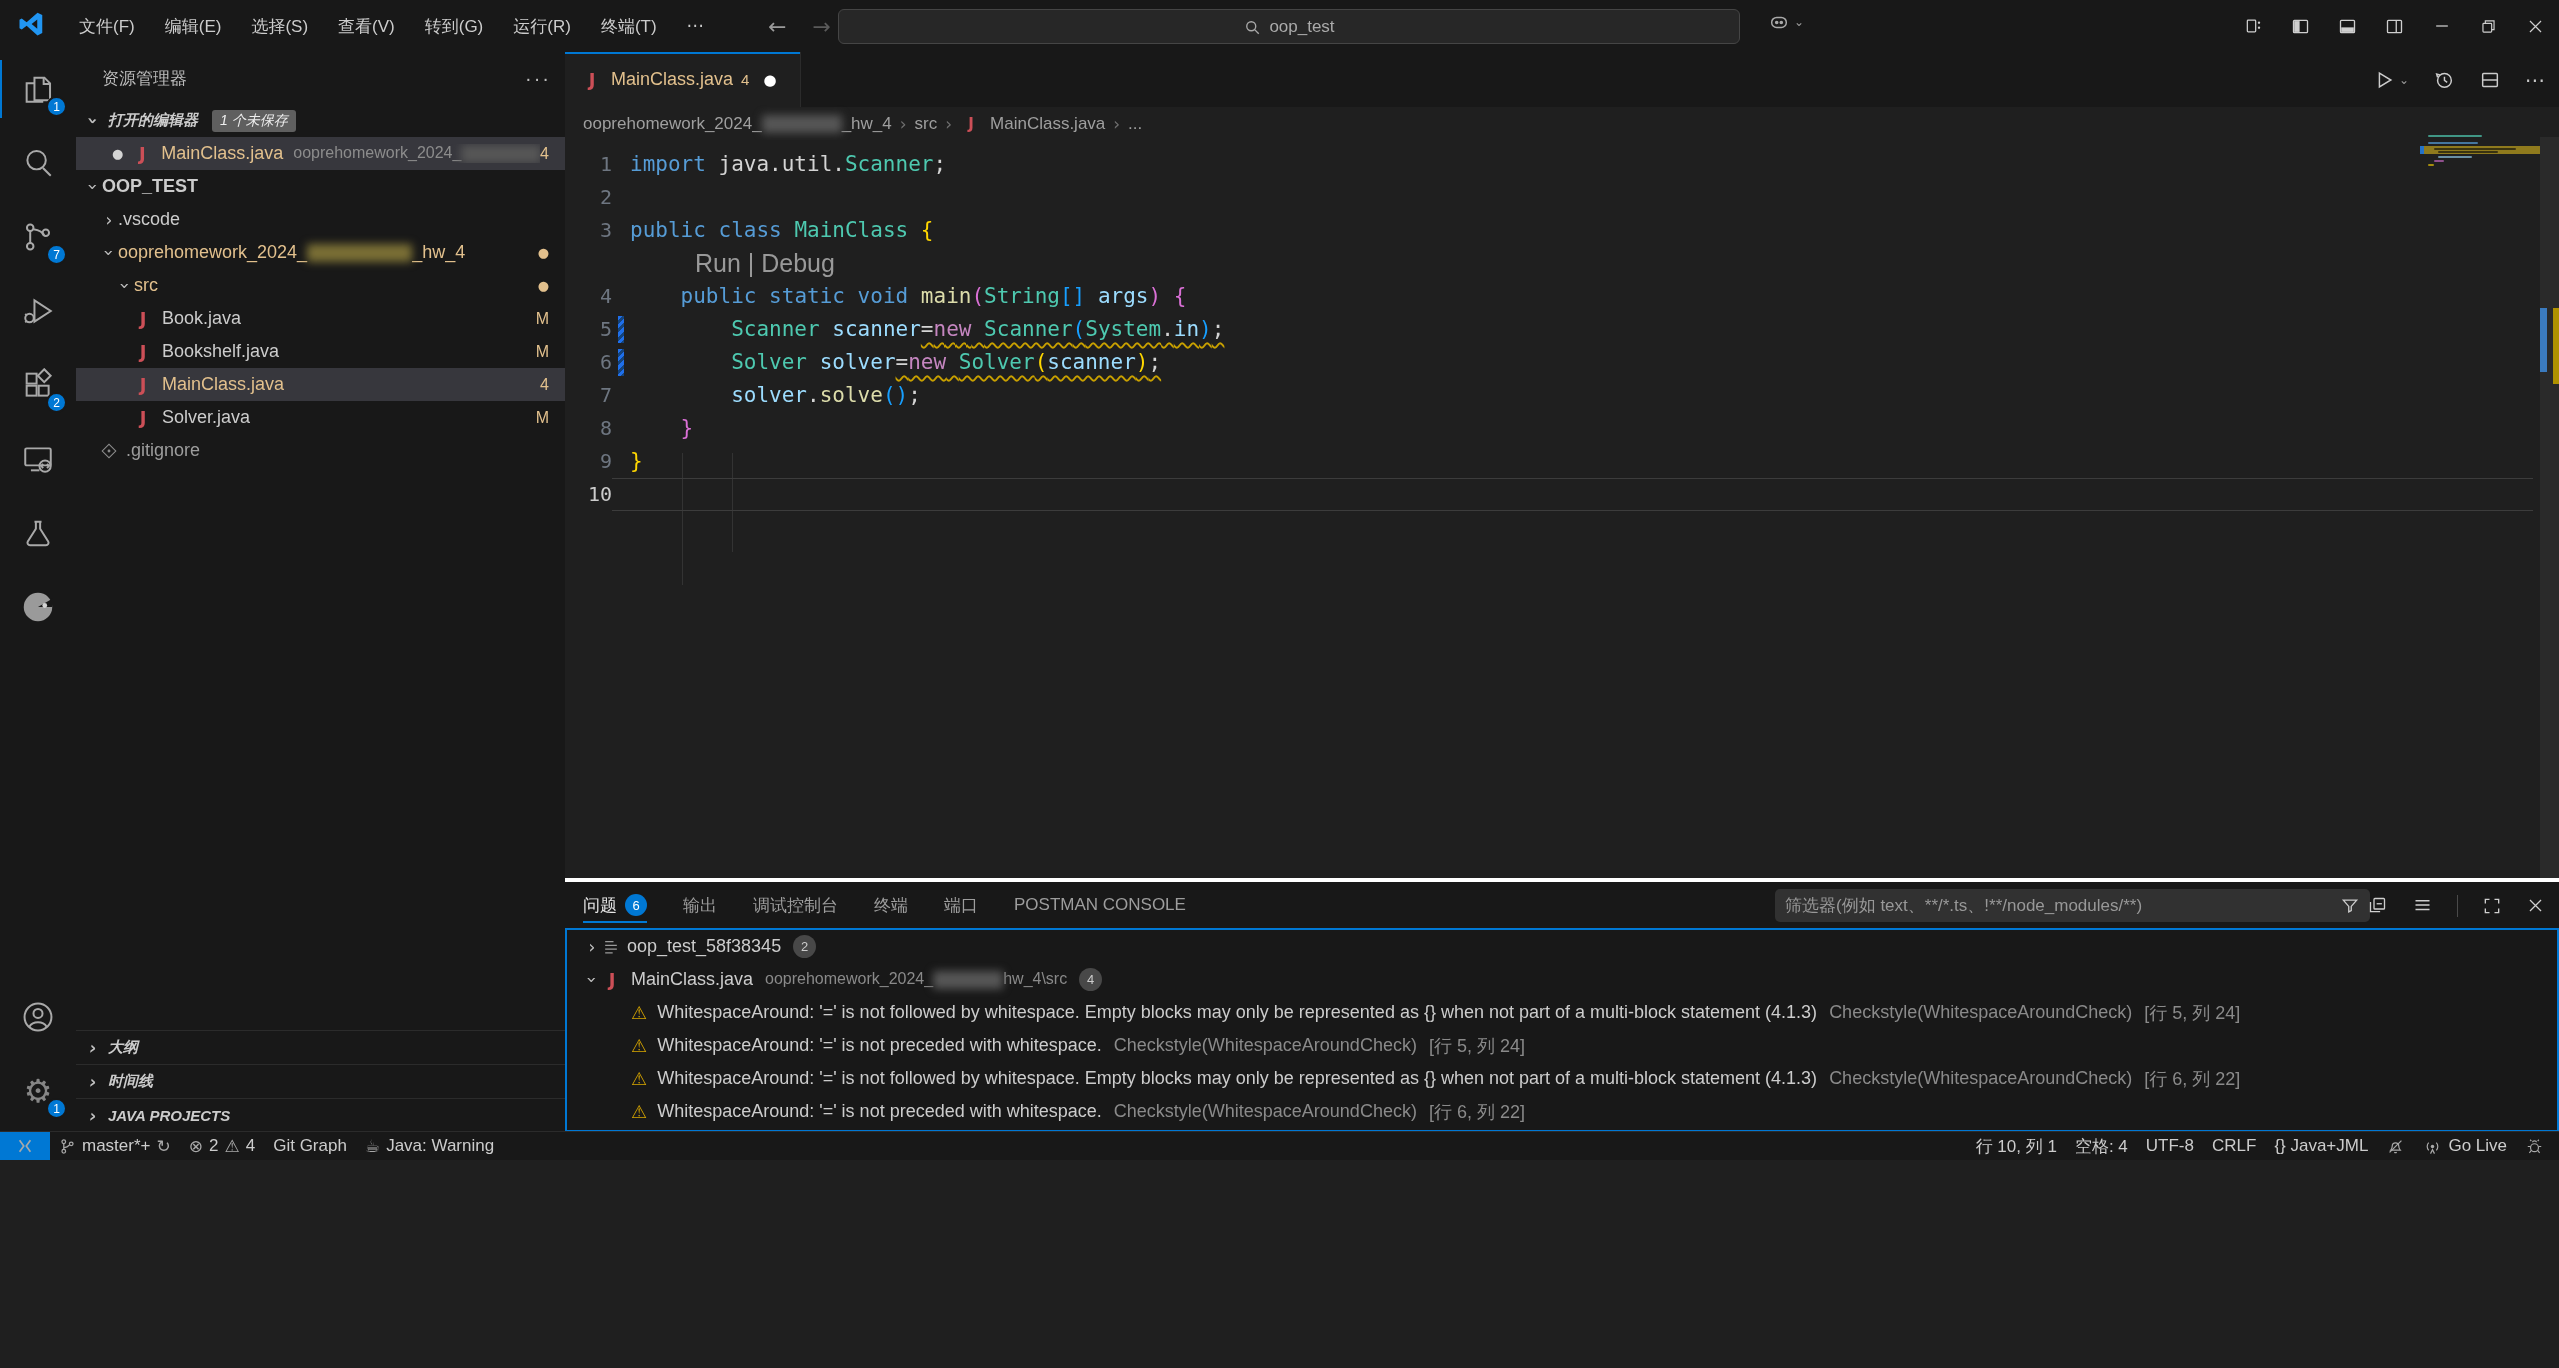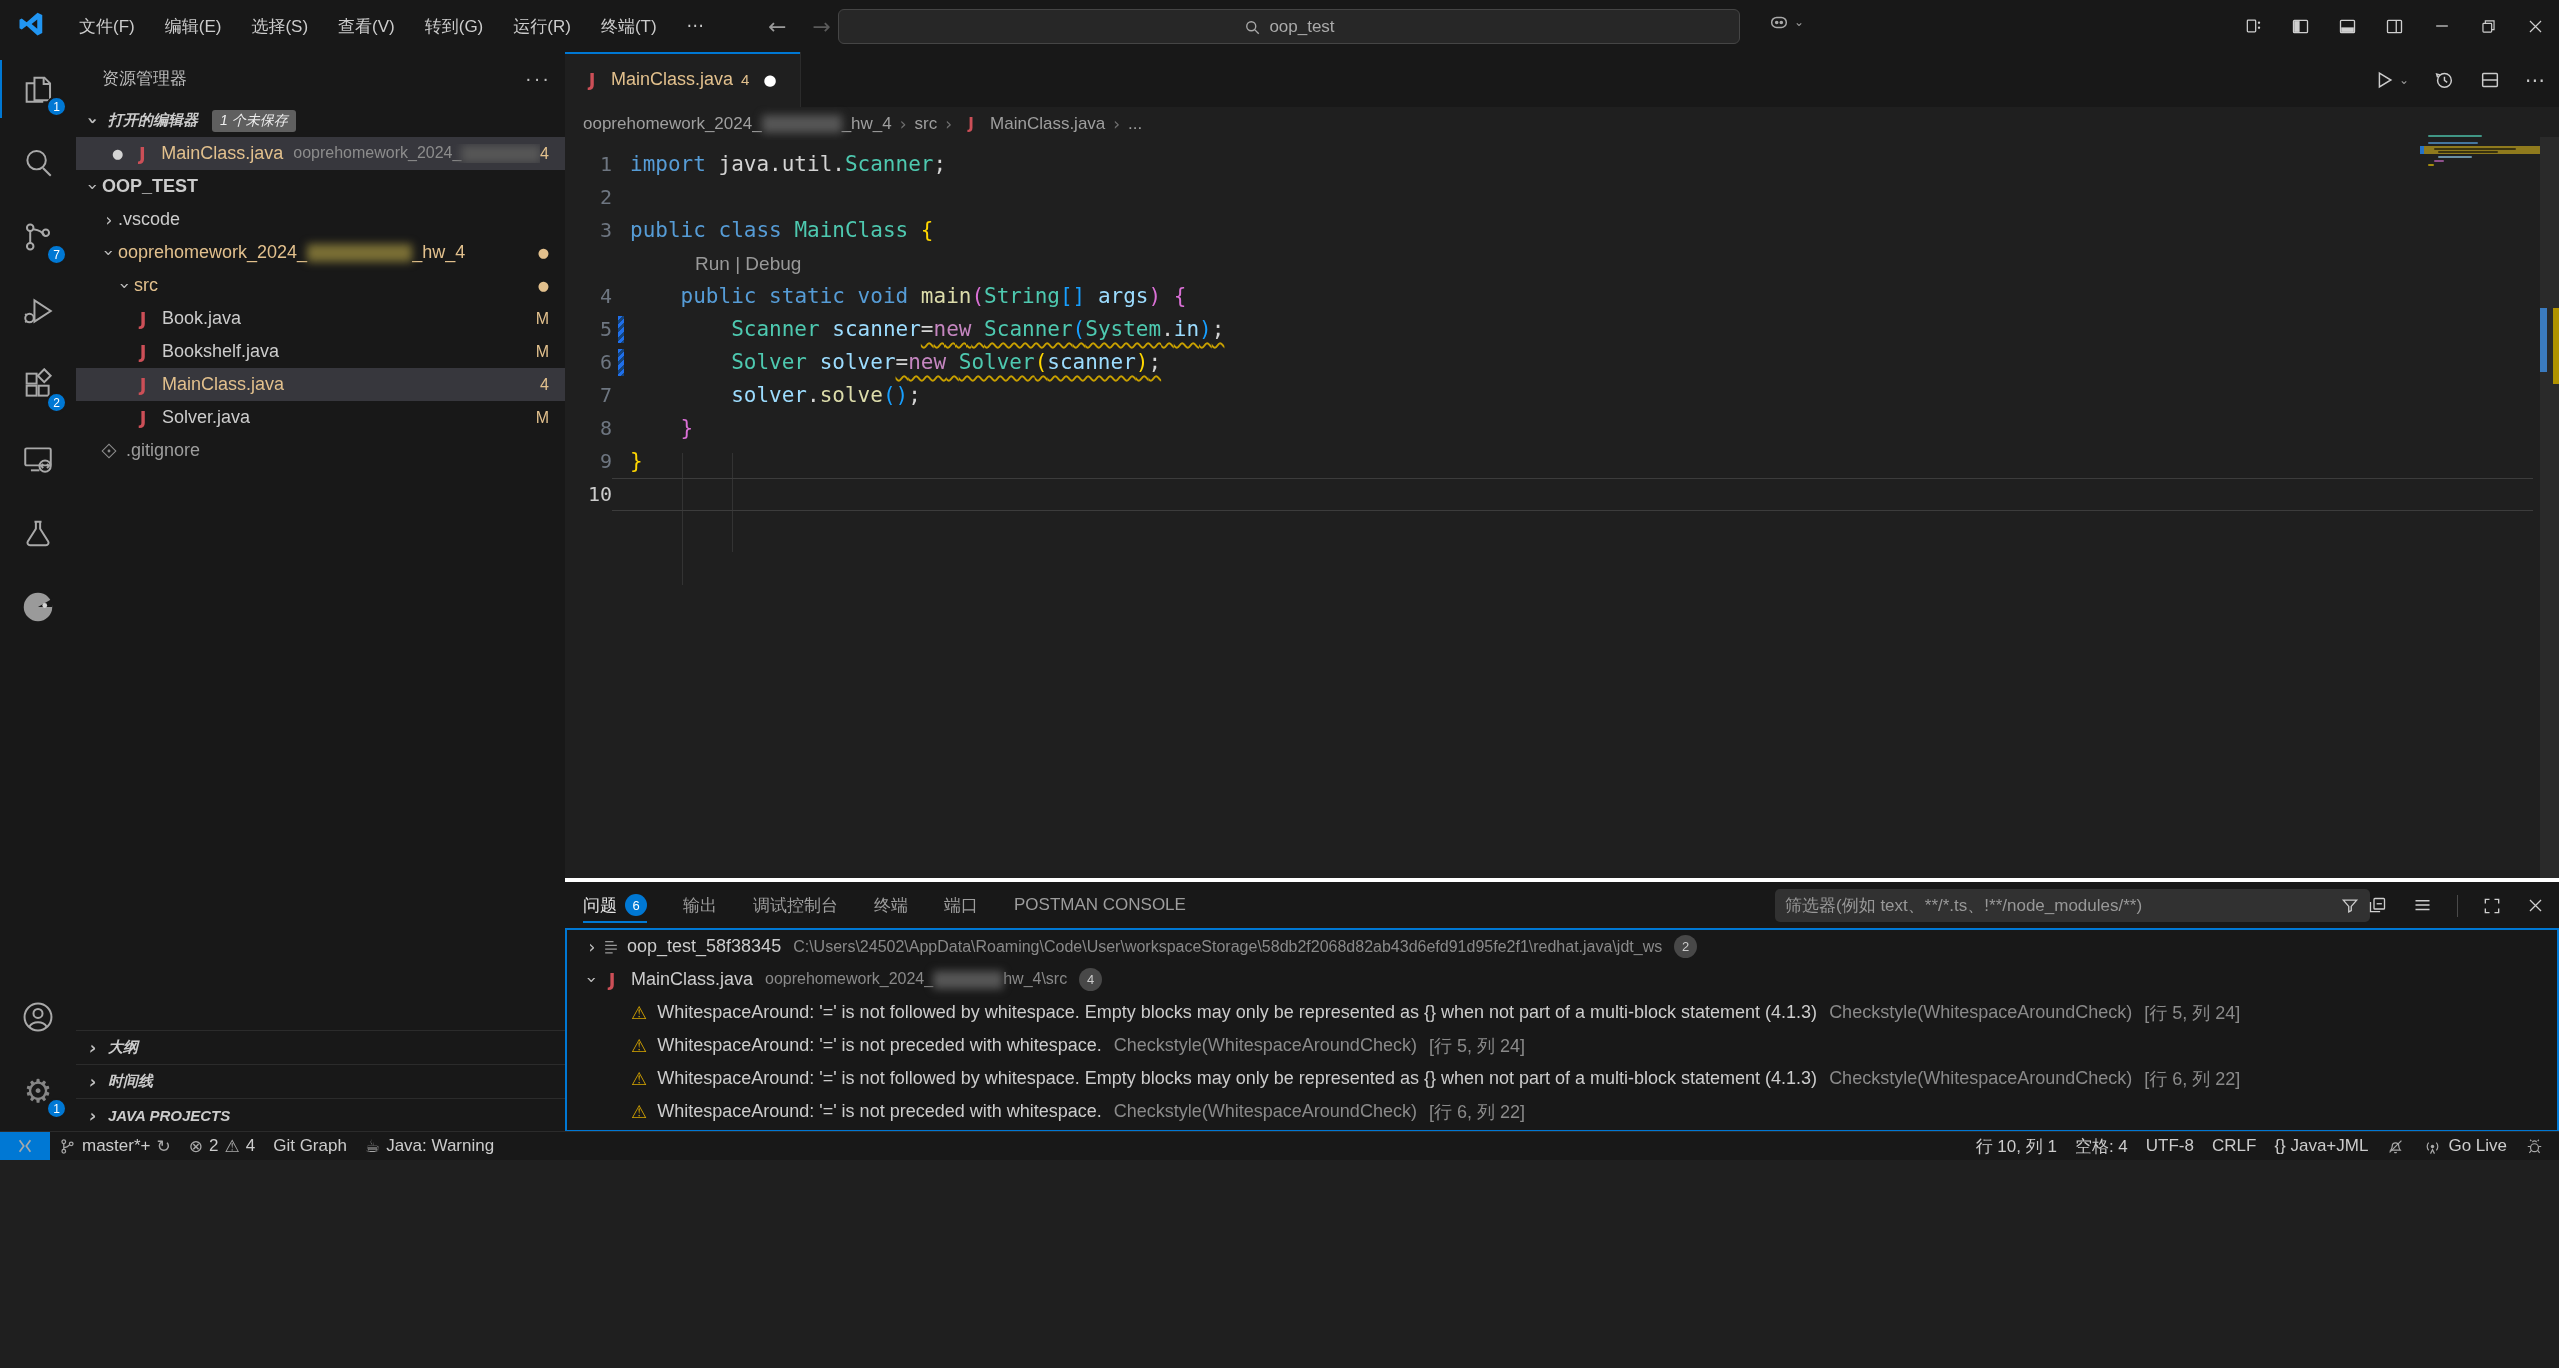--- a/index.html
+++ b/index.html
@@ -65,21 +65,21 @@
   .code-area{position:absolute;left:565px;top:140px;right:0;height:738px;background:#1f1f1f;font-family:"DejaVu Sans Mono","Liberation Mono",monospace;
              font-size:21px;overflow:hidden;}
   .code-line{position:absolute;left:0;right:0;height:33px;line-height:33px;white-space:pre;}
   .code-line .num{position:absolute;left:0;top:0;width:47px;text-align:right;color:#6e7681;font-size:20px;}
   .code-line .num.cur{color:#cccccc;}
   .code-line .src{position:absolute;left:65px;top:0;}
   .mod-mark{position:absolute;left:53px;top:3px;bottom:3px;width:6px;background:repeating-linear-gradient(135deg,#1f6feb 0 3px,#14437c 3px 6px);}
   .tk-kw{color:#569cd6}.tk-ctl{color:#c586c0}.tk-type{color:#4ec9b0}.tk-fn{color:#dcdcaa}.tk-var{color:#9cdcfe}.tk-pl{color:#d4d4d4}
   .tk-b1{color:#ffd700}.tk-b2{color:#da70d6}.tk-b3{color:#179fff}
   .sq{text-decoration:underline;text-decoration-style:wavy;text-decoration-color:#c8a000;text-decoration-thickness:2px;text-underline-offset:6px;text-decoration-skip-ink:none;}
-  .codelens{color:#999999;font-size:19px;font-family:"Liberation Sans",sans-serif;position:absolute;left:130px;top:0;}
+  .codelens{color:#999999;font-size:25px;font-family:"Liberation Sans",sans-serif;position:absolute;left:130px;top:0;}
   .indent-guide{position:absolute;width:1px;background:#333333;}
   .cur-line-box{position:absolute;left:47px;right:26px;height:33px;border-top:1px solid #3c3c3c;border-bottom:1px solid #3c3c3c;box-sizing:border-box;}
   .minimap{position:absolute;left:2424px;top:133px;width:116px;height:80px;}
   .mm-row{position:absolute;height:2px;border-radius:1px;}
   .mm-band{position:absolute;left:0;width:116px;background:#8f7a1d;}
   .mm-gutter{position:absolute;left:-4px;width:4px;background:#2472c8;}
   .scrollstrip{position:absolute;left:2540px;top:137px;width:19px;height:741px;background:#2a2a2a;}
   .ruler-blue{position:absolute;left:2540px;width:7px;top:308px;height:64px;background:#3b7bbf;}
   .ruler-yellow{position:absolute;left:2553px;width:6px;top:308px;height:76px;background:#b09200;}
 
@@ -519,21 +519,20 @@
   </div>
   <div class="panel-content" id="problems">
         <div class="prow" style="padding-left: 16px;">
           <span class="chev">›</span>
           <span class="ico" style="margin-right: 6px;">
             <svg viewBox="0 0 24 24" width="20" height="20" fill="none" stroke="#9a9a9a" stroke-width="1.7">
               <path d="M5 5.5h10M5 10h14M5 14.5h14M5 19h9"></path>
             </svg>
           </span>
           <span class="title">oop_test_58f38345</span>
-          <span class="pdesc">C:\Users\24502\AppData\Roaming\Code\User\workspaceStorage\58db2f2068d82ab43d6efd91d95fe2f1\redhat.java\jdt_ws</span>
           <span class="pbadge">2</span>
         </div>
         <div class="prow" style="padding-left: 16px;">
           <span class="chev down">›</span>
           <span class="java-ico">J</span>
           <span class="title">MainClass.java</span>
           <span class="pdesc"><span>ooprehomework_2024_</span><span class="blur g" style="width: 70px;"></span><span>hw_4\src</span></span>
           <span class="pbadge">4</span>
         </div>
         <div class="prow" style="padding-left: 64px;">

